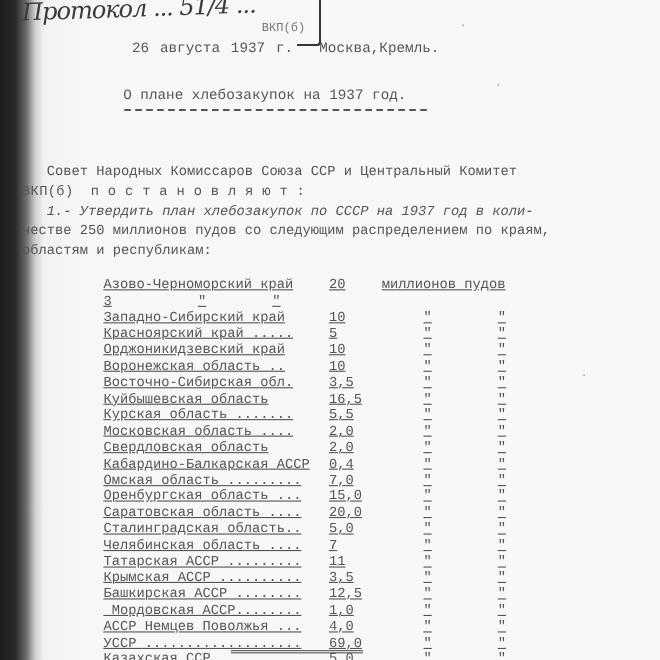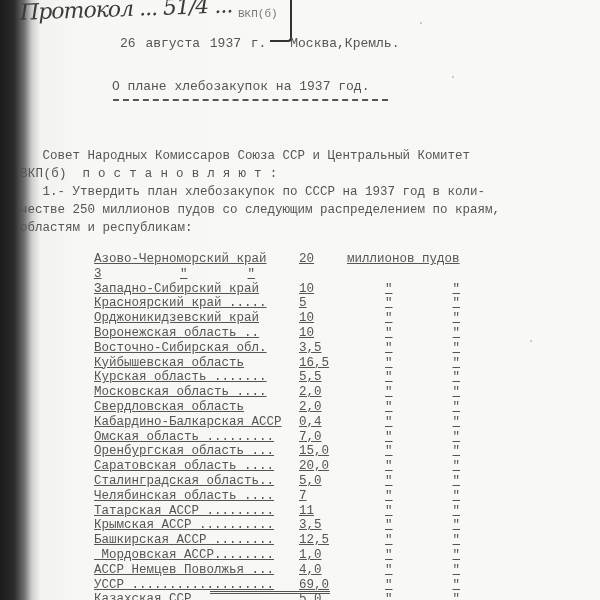--- a/index.html
+++ b/index.html
@@ -14,21 +14,21 @@
     background: linear-gradient(to right, #1c1c1c 0px, #2a2a2a 14px, #6e6e6e 24px, #cfcfcf 32px, #f2f2f0 40px, #f7f7f5 80px, #f8f8f6 100%);
   }
   .handwriting {
     position: absolute; left: 20px; top: -4px;
     font-family: "DejaVu Serif", serif; font-style: italic;
     font-size: 22px; color: #3b3b3b; letter-spacing: -1px;
     transform: rotate(-2deg);
     white-space: nowrap;
   }
   .stamp {
-    position: absolute; left: 218px; top: 8px;
+    position: absolute; left: 218px; top: 20px;
     font-size: 11px; color: #777; padding-left: 20px;
   }
   .scribble {
     position: absolute; left: 270px; top: 0; width: 20px; height: 40px;
     border-right: 2px solid #333; border-bottom: 2px solid #333;
     border-bottom-right-radius: 4px;
   }
   .header-line {
     position: absolute; left: 120px; top: 36px;
     font-size: 13px; color: #555;
@@ -77,21 +77,21 @@
   <div class="header-line">
     <span>26 августа 1937 г.</span>
     <span class="place">Москва,Кремль.</span>
   </div>
 
   <div class="title">О плане хлебозакупок на 1937 год.</div>
   <div class="title-underline"></div>
 
   <div class="para" style="top:165px; letter-spacing:0.3px;">ВКП(б)  п о с т а н о в л я ю т :</div>
   <div class="para" style="top:147px;">   Совет Народных Комиссаров Союза ССР и Центральный Комитет</div>
-  <div class="para" style="top:183px;">   1.- Утвердить план хлебозакупок по СССР на 1937 год в коли-</div>
+  <div class="para" style="top:183px;font-style:italic;">   1.- Утвердить план хлебозакупок по СССР на 1937 год в коли-</div>
   <div class="para" style="top:201px;">честве 250 миллионов пудов со следующим распределением по краям,</div>
   <div class="para" style="top:219px;">областям и республикам:</div>
 
   <div class="table" id="tbl">
       <div class="row"><span class="name">Азово-Черноморский край</span><span class="val">20</span><span class="unit">миллионов пудов</span></div>
       <div class="row"><span class="val">3</span><span class="ditto a">"</span><span class="ditto b">"</span></div>
       <div class="row"><span class="name">Западно-Сибирский край</span><span class="val">10</span><span class="ditto a">"</span><span class="ditto b">"</span></div>
       <div class="row"><span class="name">Красноярский край .....</span><span class="val">5</span><span class="ditto a">"</span><span class="ditto b">"</span></div>
       <div class="row"><span class="name">Орджоникидзевский край</span><span class="val">10</span><span class="ditto a">"</span><span class="ditto b">"</span></div>
       <div class="row"><span class="name">Воронежская область ..</span><span class="val">10</span><span class="ditto a">"</span><span class="ditto b">"</span></div>

